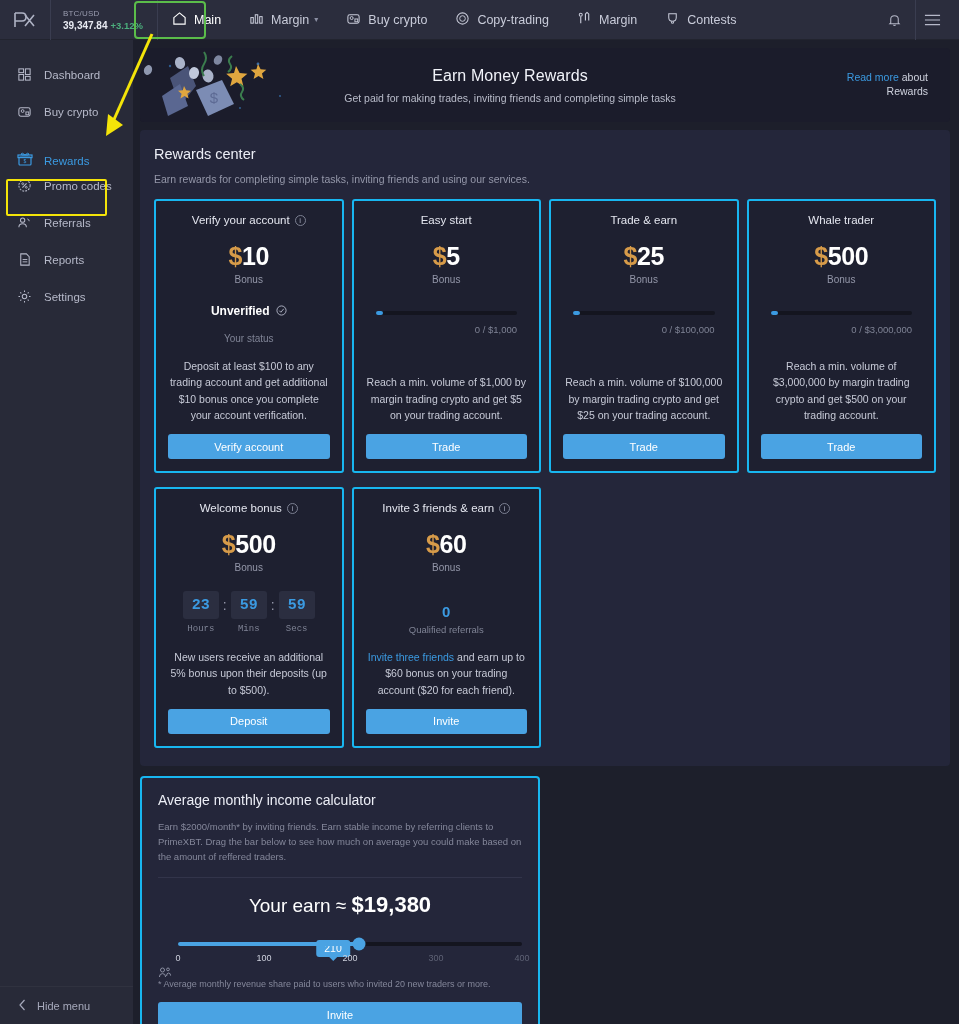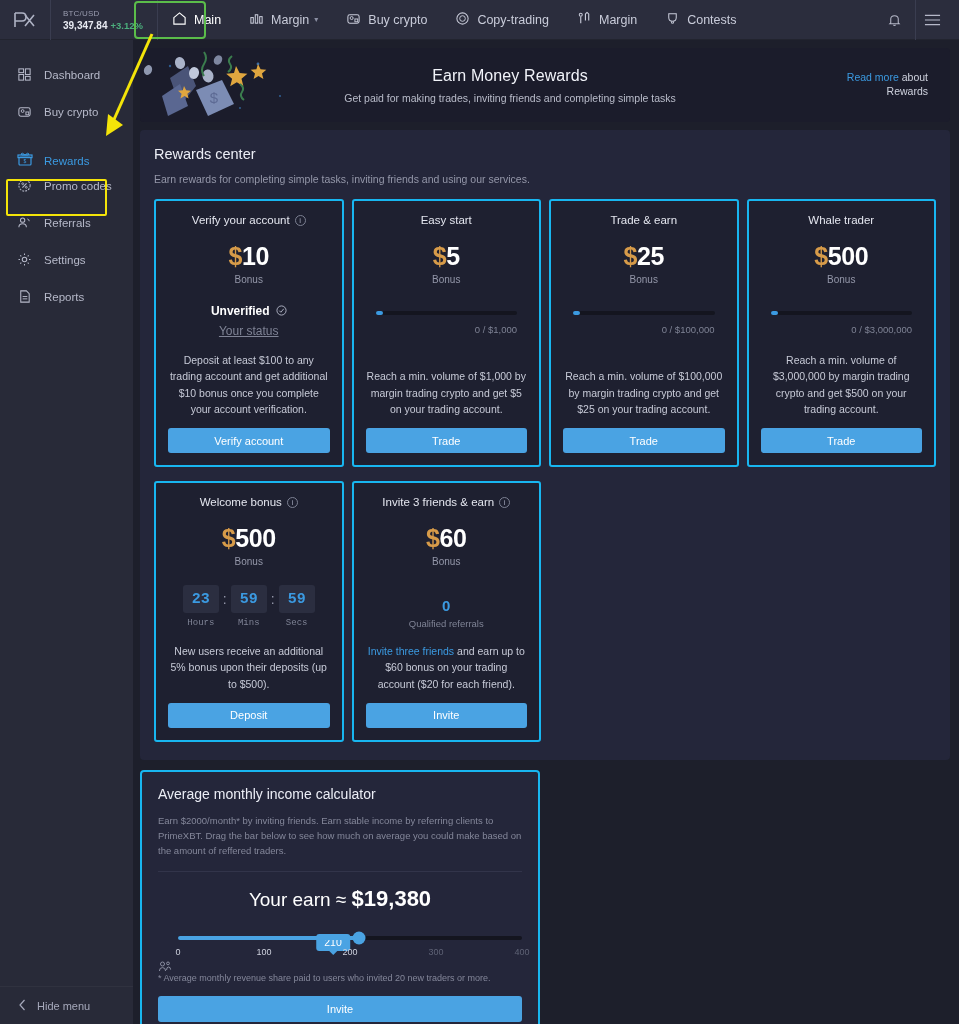--- a/index.html
+++ b/index.html
@@ -110,21 +110,21 @@
     color: #9ca0b2; font-size: 8px; line-height: 9px; text-align: center; font-style: normal;
     display: inline-block;
   }
   .amount { font-size: 25px; font-weight: bold; margin-top: 16px; letter-spacing: -.4px; }
   .amount .cur { color: #d79b49; }
   .amount .num { color: #ffffff; }
   .bonus-lbl { font-size: 10px; color: #9497a9; margin-top: 3px; }
 
   .status-line { margin-top: 17px; display: flex; align-items: center; gap: 6px; }
   .status-txt { font-size: 12px; color: #ffffff; font-weight: bold; }
-  .status-sub { font-size: 12px; color: #7f8395; margin-top: 4px; text-decoration: underline; }
+  .status-sub { font-size: 10px; color: #7f8395; margin-top: 13px; }
 
   .prog-wrap { width: 100%; padding: 0 10px; margin-top: 26px; }
   .prog { height: 4px; background: #14151f; border-radius: 3px; position: relative; }
   .prog-fill { position: absolute; left: 0; top: 0; height: 4px; width: 7px; border-radius: 3px; background: #3b9ae1; }
   .prog-lbl { text-align: right; font-size: 9.5px; color: #7f8395; margin-top: 9px; }
 
   .ref-count { font-size: 15px; color: #3b9ae1; font-weight: bold; margin-top: 30px; }
   .ref-lbl { font-size: 9.5px; color: #7f8395; margin-top: 4px; }
 
   .timer { display: flex; align-items: flex-start; gap: 4px; margin-top: 18px; }
@@ -340,34 +340,34 @@
               <circle cx="6" cy="5.5" r="2.3" fill="none" stroke="#b6b9c9" stroke-width="1.1"></circle>
               <path d="M2 13 Q2 9.3 6 9.3 Q10 9.3 10 13" fill="none" stroke="#b6b9c9" stroke-width="1.1"></path>
               <path d="M11 4.2 Q13.2 4.8 13 6.6" fill="none" stroke="#b6b9c9" stroke-width="1"></path>
             </svg>
           </span>
           <span>Referrals</span>
         </div>
         <div class="side-item">
           <span class="side-sp">
             <svg width="15" height="15" viewBox="0 0 16 16">
+              <path d="M4 2 L10 2 L13 5 L13 14 L4 14 Z" fill="none" stroke="#b6b9c9" stroke-width="1.1"></path>
+              <path d="M6 8 H11 M6 10.5 H11" stroke="#b6b9c9" stroke-width="1"></path>
+            </svg>
+          </span>
+          <span>Reports</span>
+        </div>
+        <div class="side-item">
+          <span class="side-sp">
+            <svg width="15" height="15" viewBox="0 0 16 16">
               <circle cx="8" cy="8" r="2.4" fill="none" stroke="#b6b9c9" stroke-width="1.1"></circle>
               <path d="M8 1.6 L8 3.2 M8 12.8 L8 14.4 M1.6 8 L3.2 8 M12.8 8 L14.4 8 M3.5 3.5 L4.6 4.6 M11.4 11.4 L12.5 12.5 M12.5 3.5 L11.4 4.6 M4.6 11.4 L3.5 12.5" stroke="#b6b9c9" stroke-width="1.1"></path>
             </svg>
           </span>
           <span>Settings</span>
-        </div>
-        <div class="side-item">
-          <span class="side-sp">
-            <svg width="15" height="15" viewBox="0 0 16 16">
-              <path d="M4 2 L10 2 L13 5 L13 14 L4 14 Z" fill="none" stroke="#b6b9c9" stroke-width="1.1"></path>
-              <path d="M6 8 H11 M6 10.5 H11" stroke="#b6b9c9" stroke-width="1"></path>
-            </svg>
-          </span>
-          <span>Reports</span>
         </div>
       </div>
 
       <div class="hide-menu">
         <span>
           <svg width="9" height="12" viewBox="0 0 9 12">
               <path d="M6.5 1 L2 6 L6.5 11" fill="none" stroke="#a6a9bb" stroke-width="1.2"></path>
             </svg>
         </span>
         <span>Hide menu</span>

